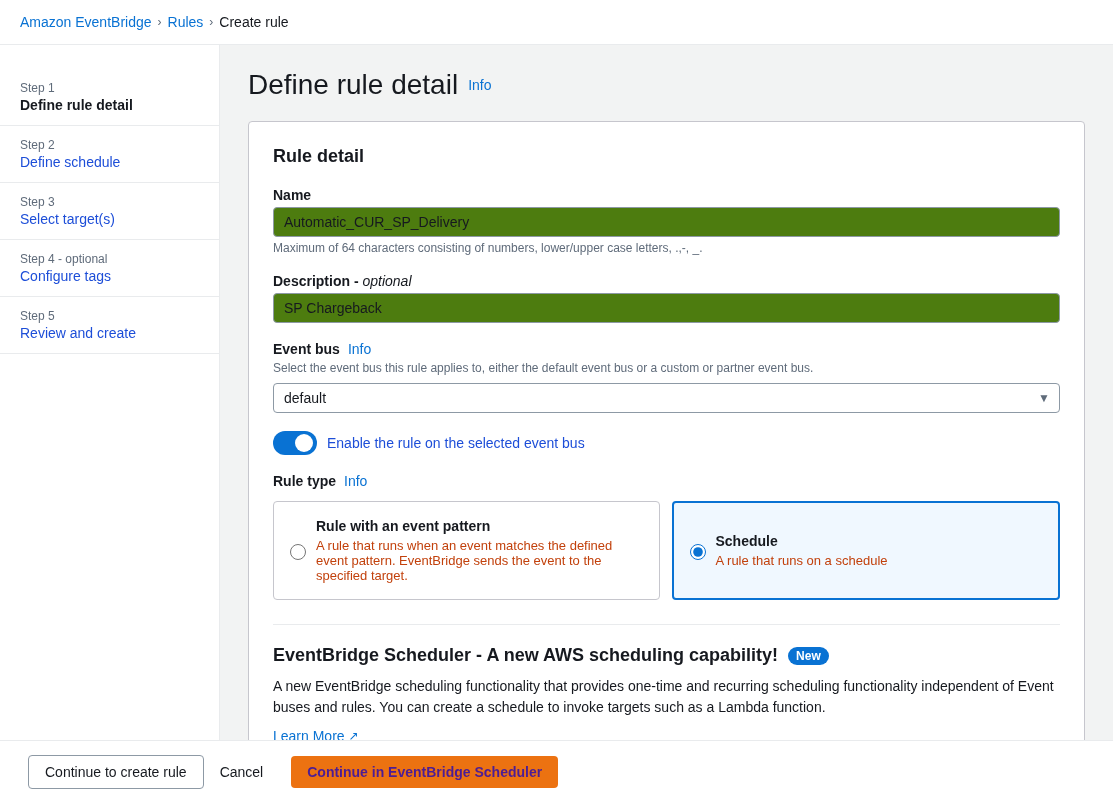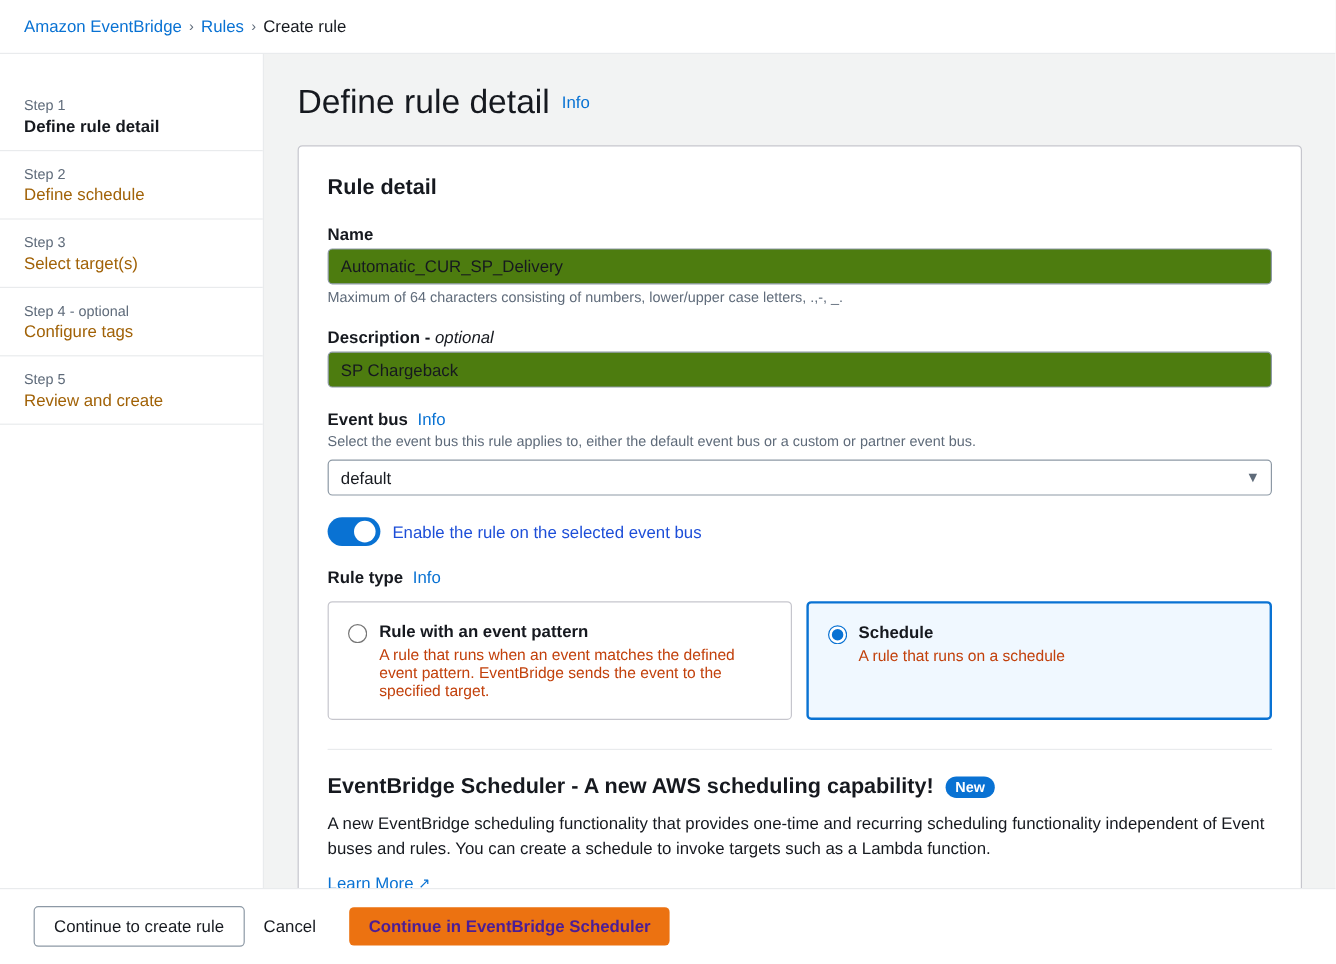--- a/index.html
+++ b/index.html
@@ -53,21 +53,21 @@
       border-bottom: 1px solid #e9ebed;
       cursor: pointer;
     }
     .sidebar-step .step-label {
       font-size: 12px;
       color: #5f6b7a;
       margin-bottom: 2px;
     }
     .sidebar-step .step-name {
       font-size: 14px;
-      color: #a16207;
+      color: #1d4ed8;
       font-weight: 400;
     }
     .sidebar-step.active .step-name {
       font-weight: 700;
       color: #16191f;
     }
     .sidebar-step .step-label.optional {
       font-size: 12px;
     }
 
@@ -243,21 +243,21 @@
       display: flex;
       gap: 12px;
     }
     .rule-option {
       flex: 1;
       border: 1px solid #c6c6cd;
       border-radius: 4px;
       padding: 16px;
       cursor: pointer;
       display: flex;
-      align-items: flex-start;
+      align-items: center;
       gap: 10px;
     }
     .rule-option.selected {
       border: 2px solid #0972d3;
       background: #f0f8ff;
     }
     .rule-option input[type="radio"] {
       margin-top: 2px;
       accent-color: #0972d3;
       width: 16px;

